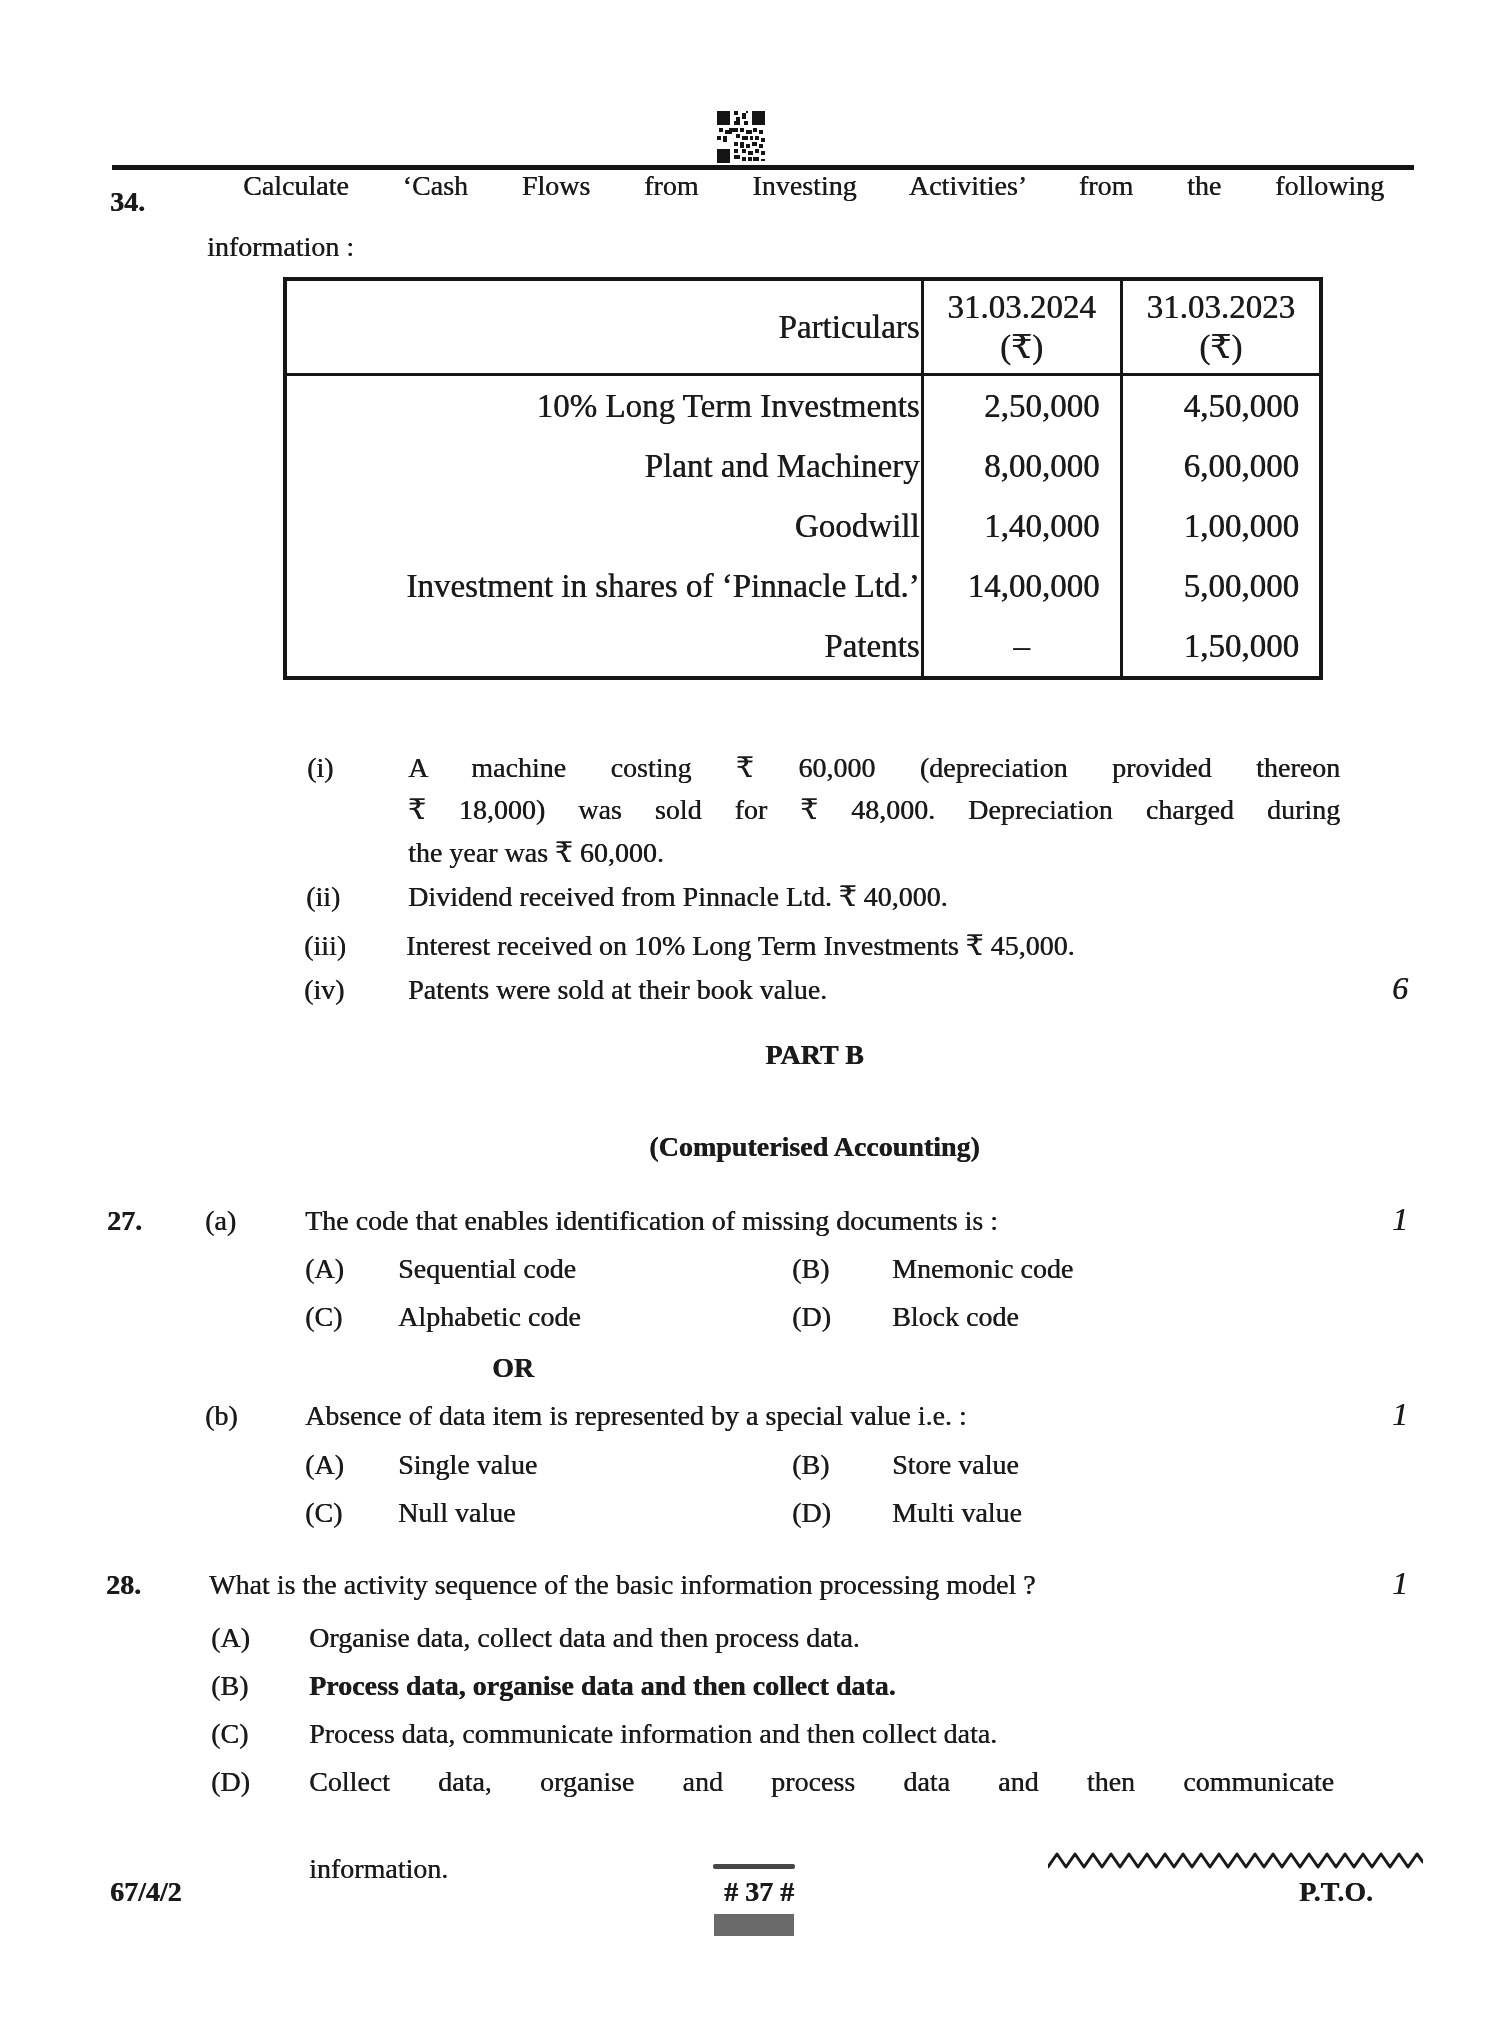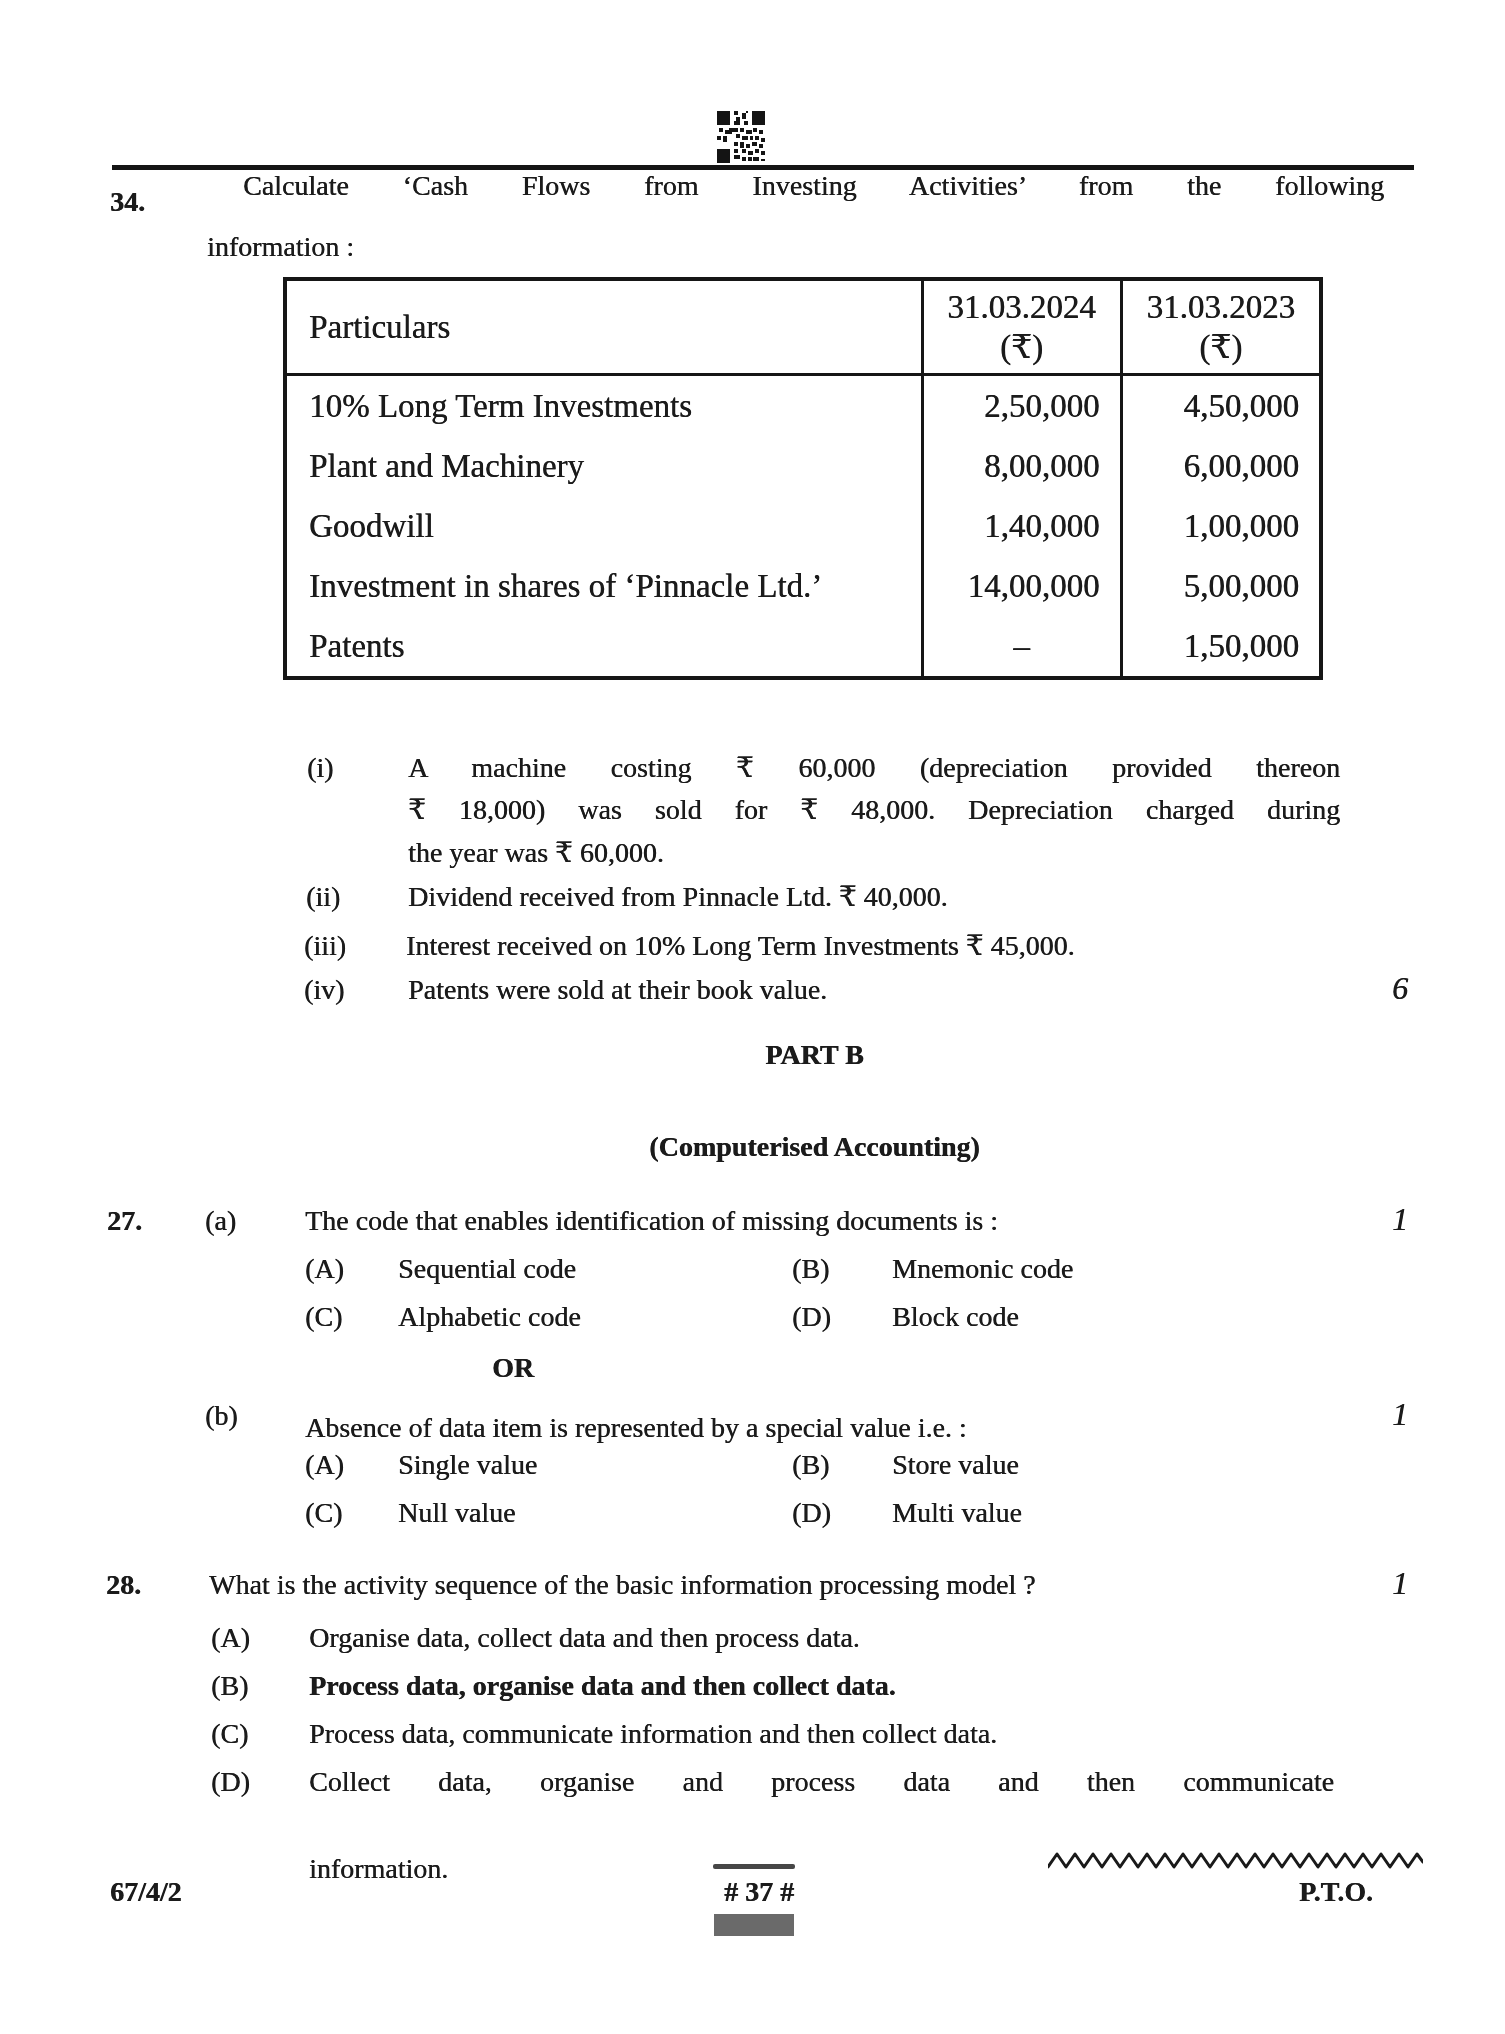--- a/index.html
+++ b/index.html
@@ -23,21 +23,21 @@
   .q-table { position:absolute; left:283px; top:277px; border-collapse:collapse; table-layout:fixed;
              font-size:33px; text-shadow:0.4px 0 0 currentColor; }
   .q-table { border:4px solid #161616; }
   .q-table th, .q-table td { border-left:3px solid #161616; border-right:3px solid #161616;
              font-weight:normal; vertical-align:middle; }
   .q-table thead th { border-bottom:3px solid #161616; height:90px; }
   .q-table tbody td { height:58px; }
   .col-label { width:637px; }
   .col-y1 { width:199px; }
   .col-y2 { width:200px; }
-  .cell-label { text-align:left; padding-left:22px; }
+  .cell-label { text-align:right; padding-left:22px; }
   .cell-num { text-align:right; padding-right:20px; }
   .cell-dash { text-align:center; }
   .hdr-line { line-height:40px; text-align:center; }
 
   .footer-line { position:absolute; left:713px; top:1864px; width:82px; height:5px; background:#474747; border-radius:2px; }
   .footer-box  { position:absolute; left:714px; top:1914px; width:80px; height:22px; background:#6a6a6a; }
   .zigzag { position:absolute; left:1048px; top:1850px; }
   .qr { position:absolute; left:717px; top:111px; width:48px; height:52px; }
 </style>
 </head>
@@ -176,21 +176,21 @@
   <div class="abs t" style="left:0; top:1297px; width:1505px;">
     <span class="abs" style="left:305px;">(C)</span>
     <span class="abs" style="left:398px;">Alphabetic code</span>
     <span class="abs" style="left:792px;">(D)</span>
     <span class="abs" style="left:892px;">Block code</span>
   </div>
 
   <div class="abs t bold" style="left:492px; top:1348px;">OR</div>
 
   <div class="abs t" style="left:205px; top:1396px;">(b)</div>
-  <div class="abs t" style="left:305px; top:1396px;margin-top:12px;">Absence of data item is represented by a special value i.e. :</div>
+  <div class="abs t" style="left:305px; top:1396px;">Absence of data item is represented by a special value i.e. :</div>
   <div class="abs t marks" style="left:1392px; top:1394px;">1</div>
 
   <div class="abs t" style="left:0; top:1445px; width:1505px;">
     <span class="abs" style="left:305px;">(A)</span>
     <span class="abs" style="left:398px;">Single value</span>
     <span class="abs" style="left:792px;">(B)</span>
     <span class="abs" style="left:892px;">Store value</span>
   </div>
   <div class="abs t" style="left:0; top:1493px; width:1505px;">
     <span class="abs" style="left:305px;">(C)</span>

